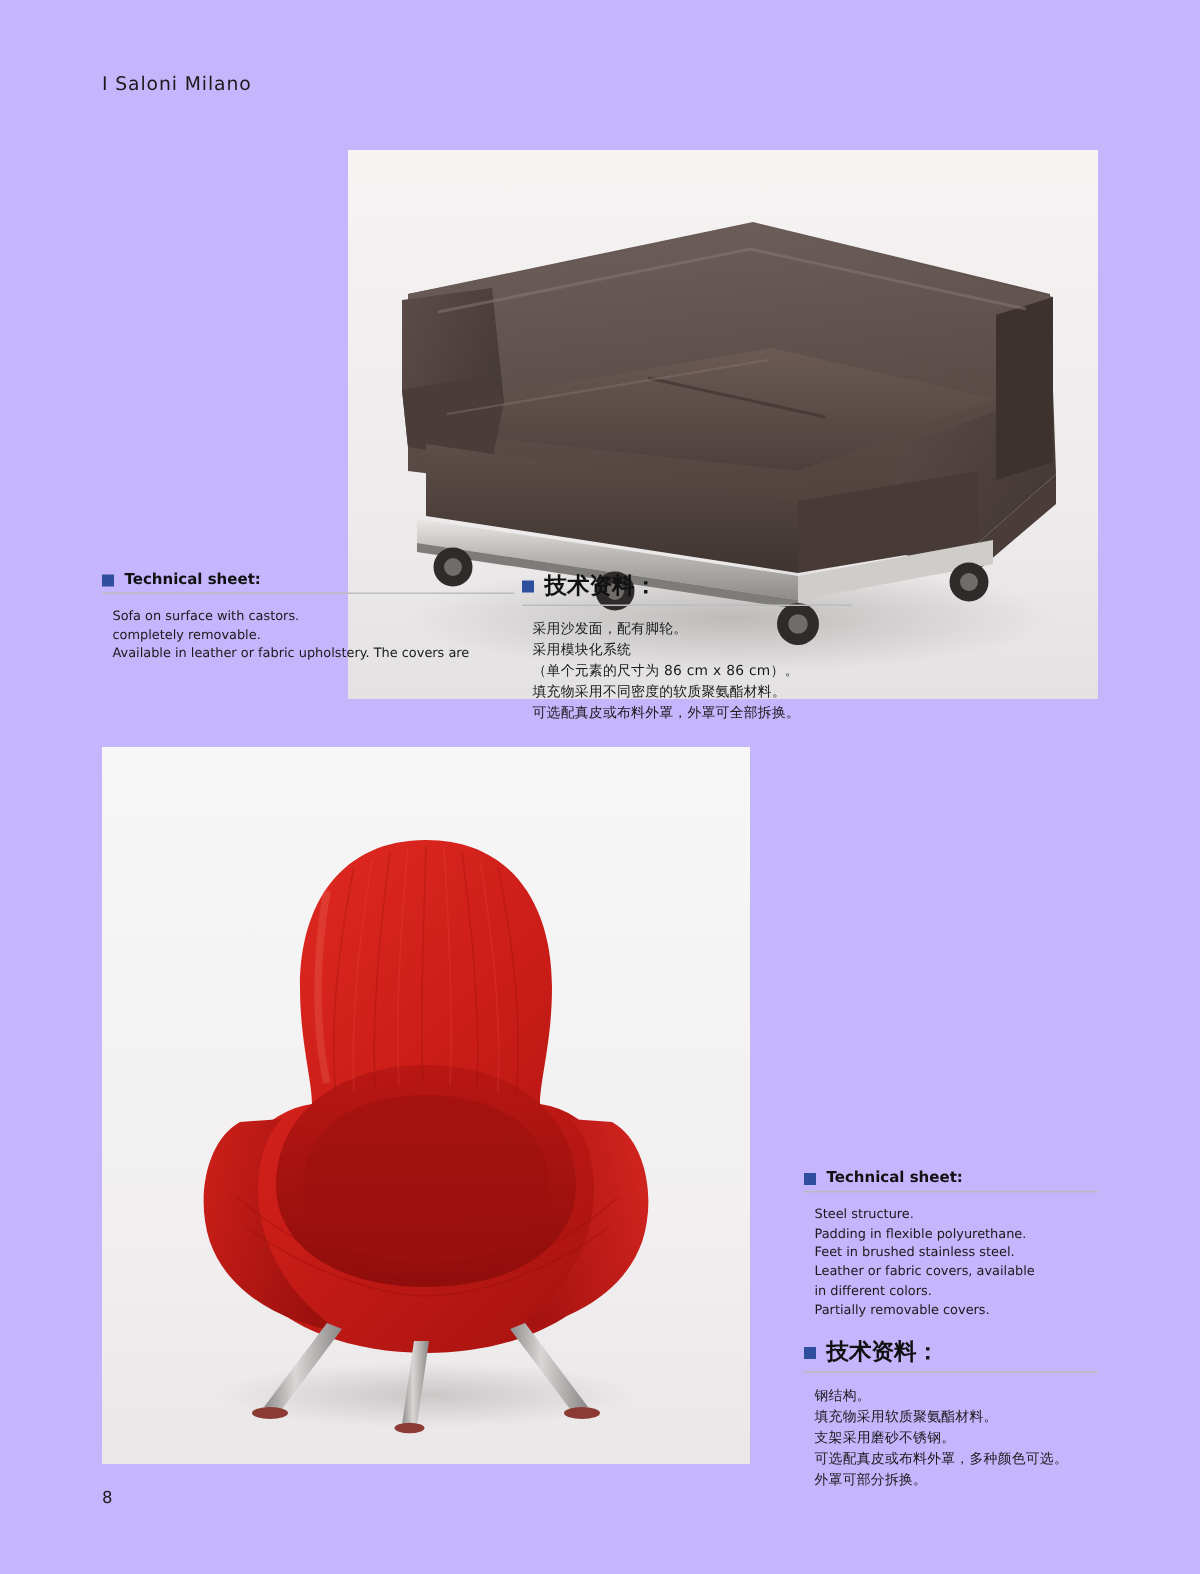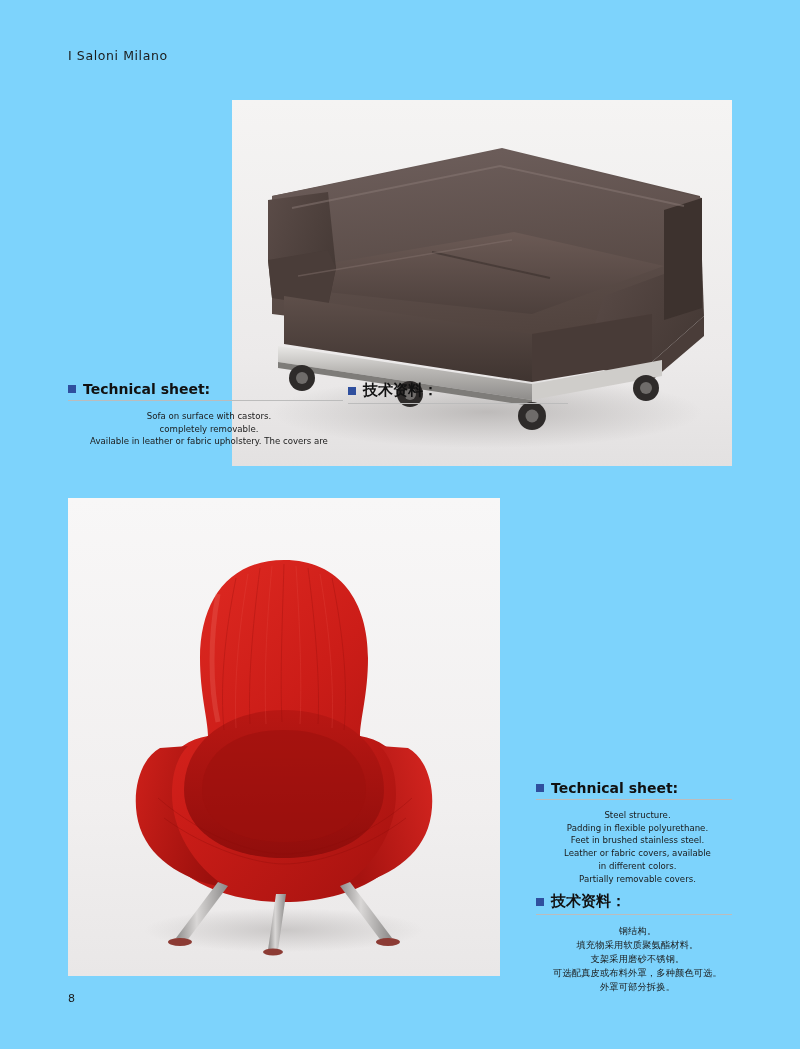--- a/index.html
+++ b/index.html
@@ -12,22 +12,21 @@
     height: 1049px;
     position: relative;
     font-family: "Liberation Sans", sans-serif;
     color: #1a1a1a;
     overflow: hidden;
   }
 
   .page {
     position: absolute;
     inset: 0;
-    background: #7dd3fc;
-    text-align: center;
+    background: #c4b5fd;
   }
 
   
   .header {
     position: absolute;
     left: 68px;
     top: 48px;
     font-size: 12.5px;
     letter-spacing: 0.6px;
     color: #1a1a1a;
@@ -58,21 +57,21 @@
   }
 
   
   .block { position: absolute; }
 
   .block-title {
     display: flex;
     align-items: center;
     gap: 7px;
     font-weight: bold;
-    font-size: 14px;
+    font-size: 10px;
     color: #111111;
     font-family: "DejaVu Sans", sans-serif;
   }
   .block-title.cn { font-size: 15px; }
 
   .sq {
     width: 8px;
     height: 8px;
     background: #2f4f9e;
     display: inline-block;
@@ -216,20 +215,27 @@
       <div>Available in leather or fabric upholstery. The covers are</div>
     </div>
   </div>
 
   <div class="block" id="tech-cn-sofa">
     <div class="block-title cn">
       <span class="sq"></span>
       <span>技术资料：</span>
     </div>
     <div class="rule"></div>
+    <div class="body-text cn">
+      <div>采用沙发面，配有脚轮。</div>
+      <div>采用模块化系统</div>
+      <div>（单个元素的尺寸为 86 cm x 86 cm）。</div>
+      <div>填充物采用不同密度的软质聚氨酯材料。</div>
+      <div>可选配真皮或布料外罩，外罩可全部拆换。</div>
+    </div>
   </div>
 
   <div class="photo-chair">
     <svg width="432" height="478" viewBox="0 0 432 478" preserveAspectRatio="xMidYMid meet">
       <defs>
         <linearGradient id="chairBg" x1="0" y1="0" x2="0" y2="1">
           <stop offset="0%" stop-color="#f8f7f7"></stop>
           <stop offset="65%" stop-color="#f1efef"></stop>
           <stop offset="100%" stop-color="#e9e7e7"></stop>
         </linearGradient>

